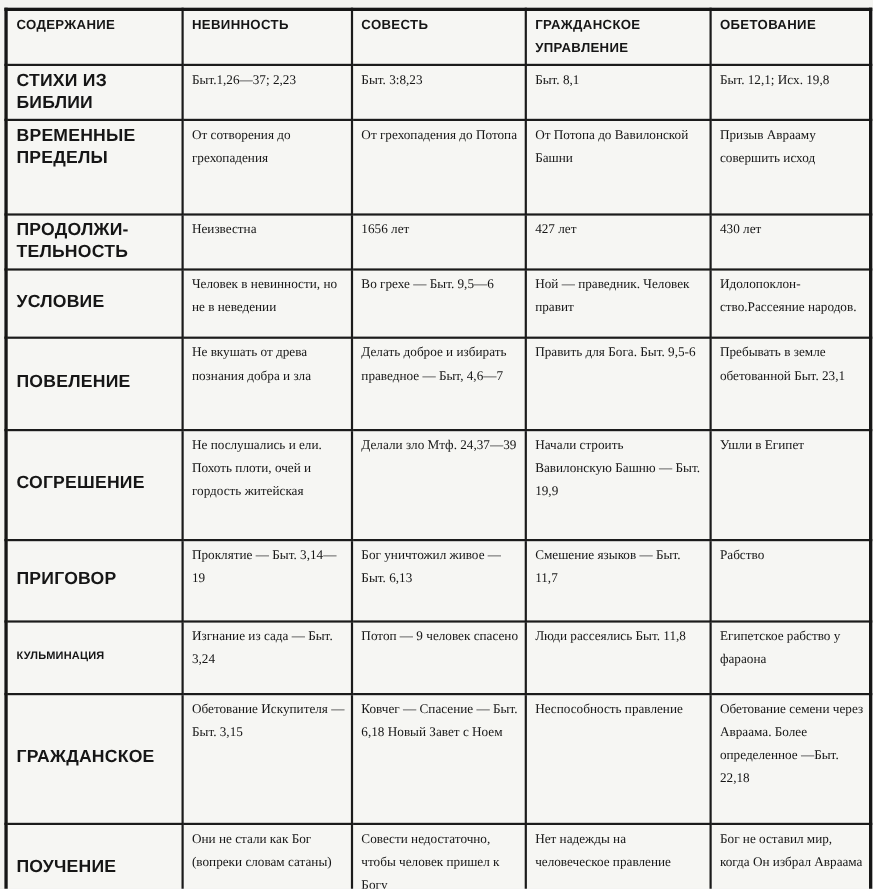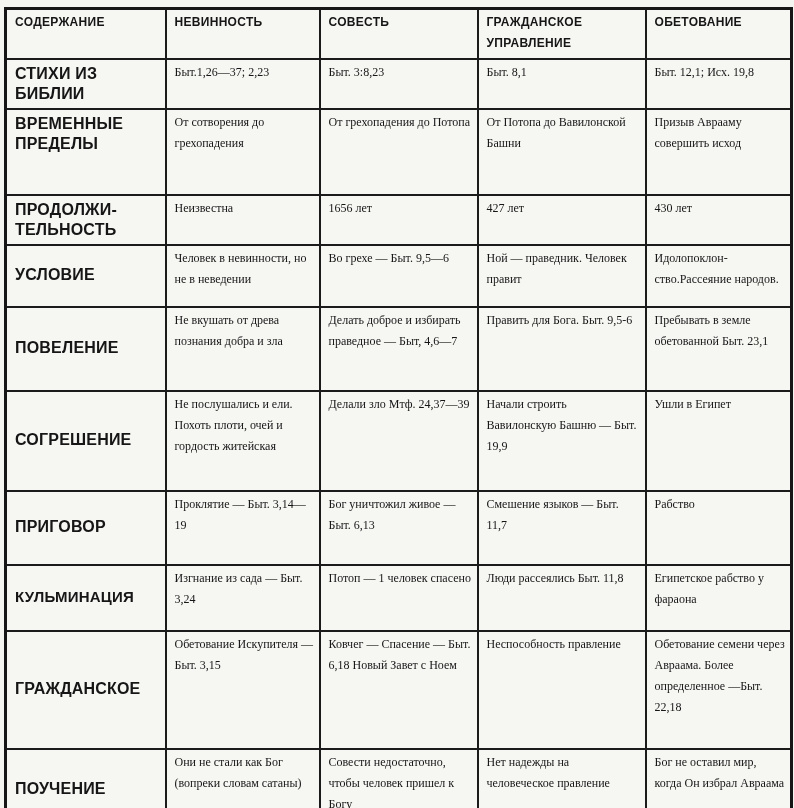--- a/index.html
+++ b/index.html
@@ -50,21 +50,21 @@
     font-family: "Liberation Sans", sans-serif;
     font-weight: bold;
     font-size: 16px;
     line-height: 20px;
     vertical-align: middle;
     letter-spacing: 0.2px;
   }
   tbody tr:nth-child(1) th.row-label,
   tbody tr:nth-child(2) th.row-label,
   tbody tr:nth-child(3) th.row-label { vertical-align: top; padding-top: 4px; }
-  tbody tr:nth-child(8) th.row-label { font-size: 15px; }
+  tbody tr:nth-child(8) th.row-label { font-size: 10px; }
   
   tbody tr:nth-child(1)  { height: 48px; }
   tbody tr:nth-child(2)  { height: 86px; }
   tbody tr:nth-child(3)  { height: 38px; }
   tbody tr:nth-child(4)  { height: 62px; }
   tbody tr:nth-child(5)  { height: 84px; }
   tbody tr:nth-child(6)  { height: 100px; }
   tbody tr:nth-child(7)  { height: 74px; }
   tbody tr:nth-child(8)  { height: 66px; }
   tbody tr:nth-child(9)  { height: 118px; }
@@ -137,21 +137,21 @@
       <tr>
         <th class="row-label">ПРИГОВОР</th>
         <td>Проклятие — Быт. 3,14—19</td>
         <td>Бог уничтожил живое — Быт. 6,13</td>
         <td>Смешение языков — Быт. 11,7</td>
         <td>Рабство</td>
       </tr>
       <tr>
         <th class="row-label">КУЛЬМИНАЦИЯ</th>
         <td>Изгнание из сада — Быт. 3,24</td>
-        <td>Потоп — 1 человек спасено</td>
+        <td>Потоп — 9 человек спасено</td>
         <td>Люди рассеялись Быт. 11,8</td>
         <td>Египетское рабство у фараона</td>
       </tr>
       <tr>
         <th class="row-label">ГРАЖДАНСКОЕ</th>
         <td>Обетование Искупителя —Быт. 3,15</td>
         <td>Ковчег — Спасение — Быт. 6,18 Новый Завет с Ноем</td>
         <td>Неспособность правление</td>
         <td>Обетование семени через Авраама. Более определенное —Быт. 22,18</td>
       </tr>

